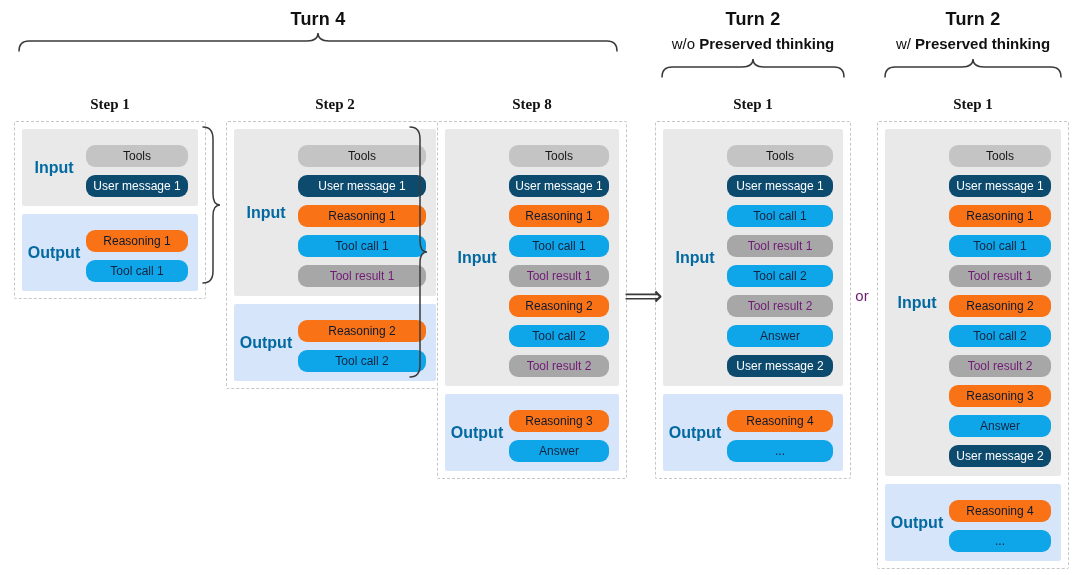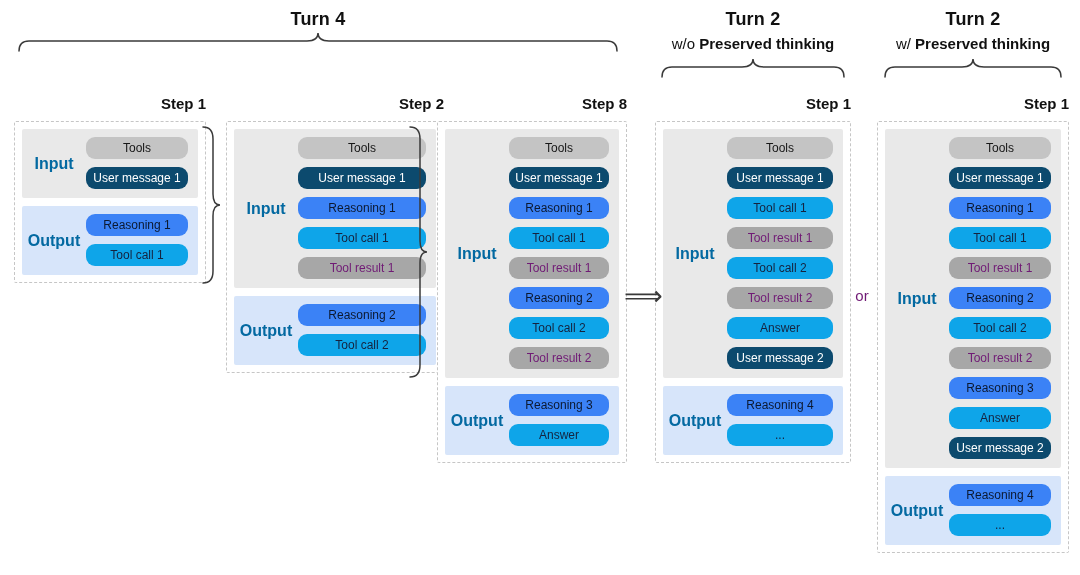--- a/index.html
+++ b/index.html
@@ -14,35 +14,35 @@
   .hbrace{display:block;margin:0 auto;}
 
   
   .col{position:absolute;top:94px;}
   .col1{left:14px;width:192px;}
   .col2{left:226px;width:218px;}
   .col3{left:437px;width:190px;}
   .col4{left:655px;width:196px;}
   .col5{left:877px;width:192px;}
 
-  .step-label{font-size:15px;font-weight:bold;text-align:right;height:20px;
-              line-height:20px;margin-bottom:7px;}
+  .step-label{font-size:15px;font-weight:bold;text-align:center;height:20px;
+              line-height:20px;margin-bottom:7px;font-family:Liberation Serif, serif;}
   .step-box{border:1.5px dashed #c6c6c6;border-radius:2px;background:#fff;
             padding:7px;display:flex;flex-direction:column;gap:8px;}
   .section{display:flex;align-items:center;border-radius:2px;}
   .section.input{background:#e9e9e9;}
   .section.output{background:#d7e5fa;}
   .sec-label{flex:0 0 64px;text-align:center;font-weight:bold;font-size:16px;color:#0369a1;}
-  .chips{flex:1;display:flex;flex-direction:column;gap:8px;padding:8px 10px 9px 0;}
+  .chips{flex:1;display:flex;flex-direction:column;gap:8px;padding:16px 10px 9px 0;}
   .chip{height:22px;line-height:22px;border-radius:9px;font-size:12px;
         text-align:center;white-space:nowrap;overflow:hidden;}
   .c-glight{background:#c4c4c4;color:#161616;}
   .c-gmid{background:#a7a7a7;color:#701a75;}
   .c-gdark{background:#0c4a6e;color:#ffffff;}
-  .c-bmid{background:#3b82f6;color:#0c1930;}
+  .c-bmid{background:#f97316;color:#0c1930;}
   .c-blight{background:#0ea5e9;color:#15233f;}
 
   
   .vbrace{position:absolute;}
   .arrow{position:absolute;left:624px;top:280px;font-size:27px;color:#3a3a3a;
          width:32px;text-align:center;}
   .or{position:absolute;left:850px;top:287px;font-size:15px;color:#701a75;
       width:24px;text-align:center;}
   svg path{fill:none;stroke:#3a3a3a;stroke-width:1.5;stroke-linecap:round;}
 </style>

